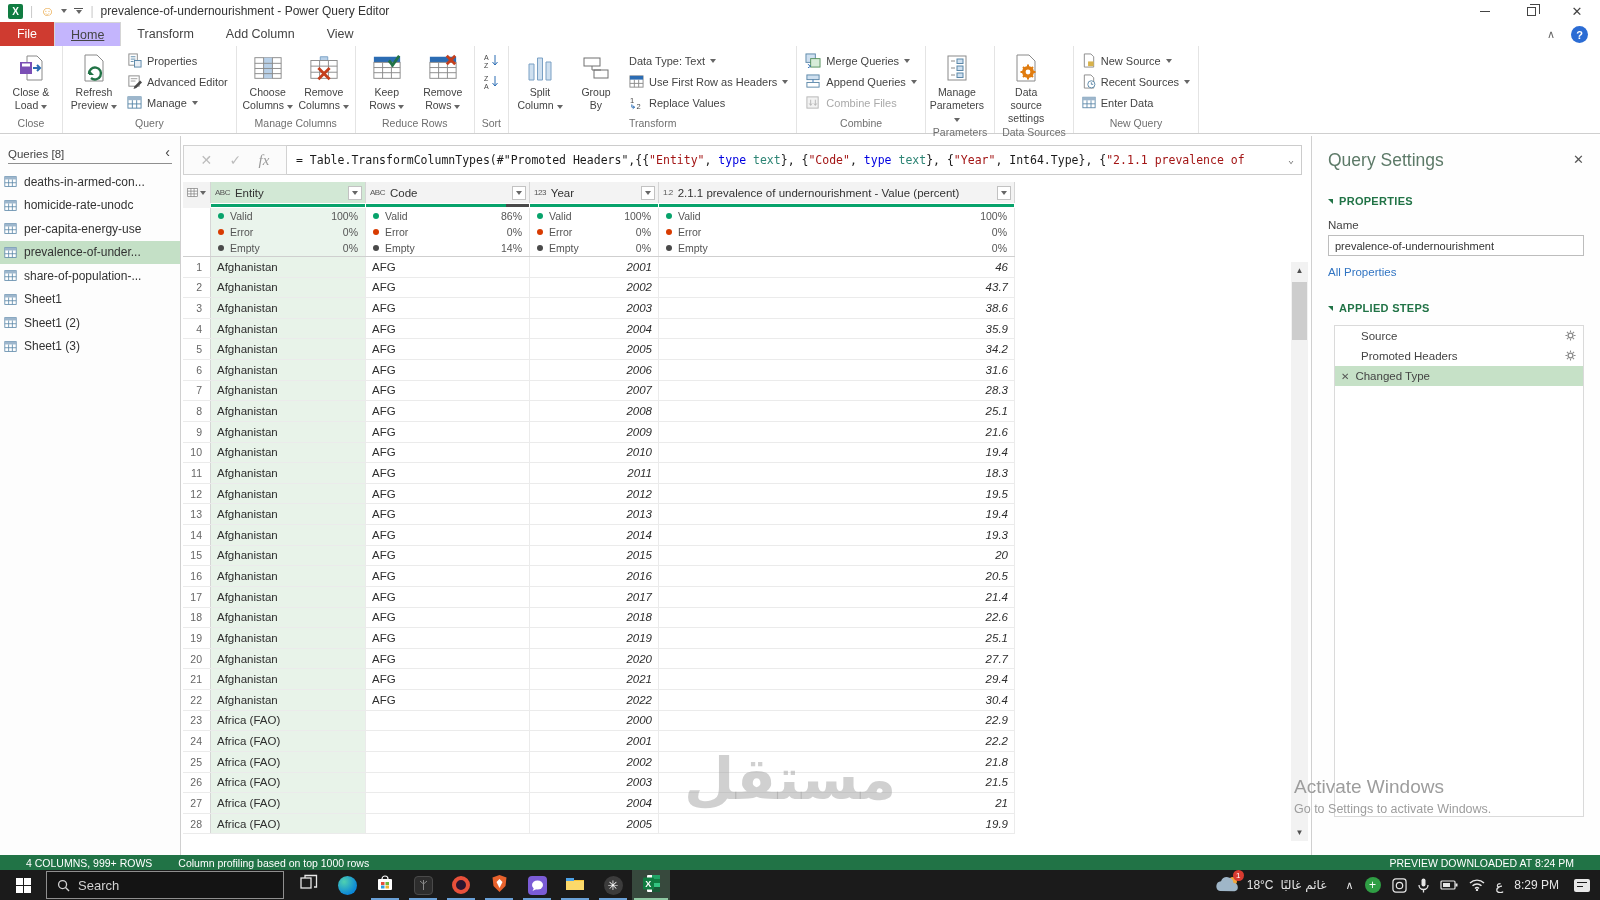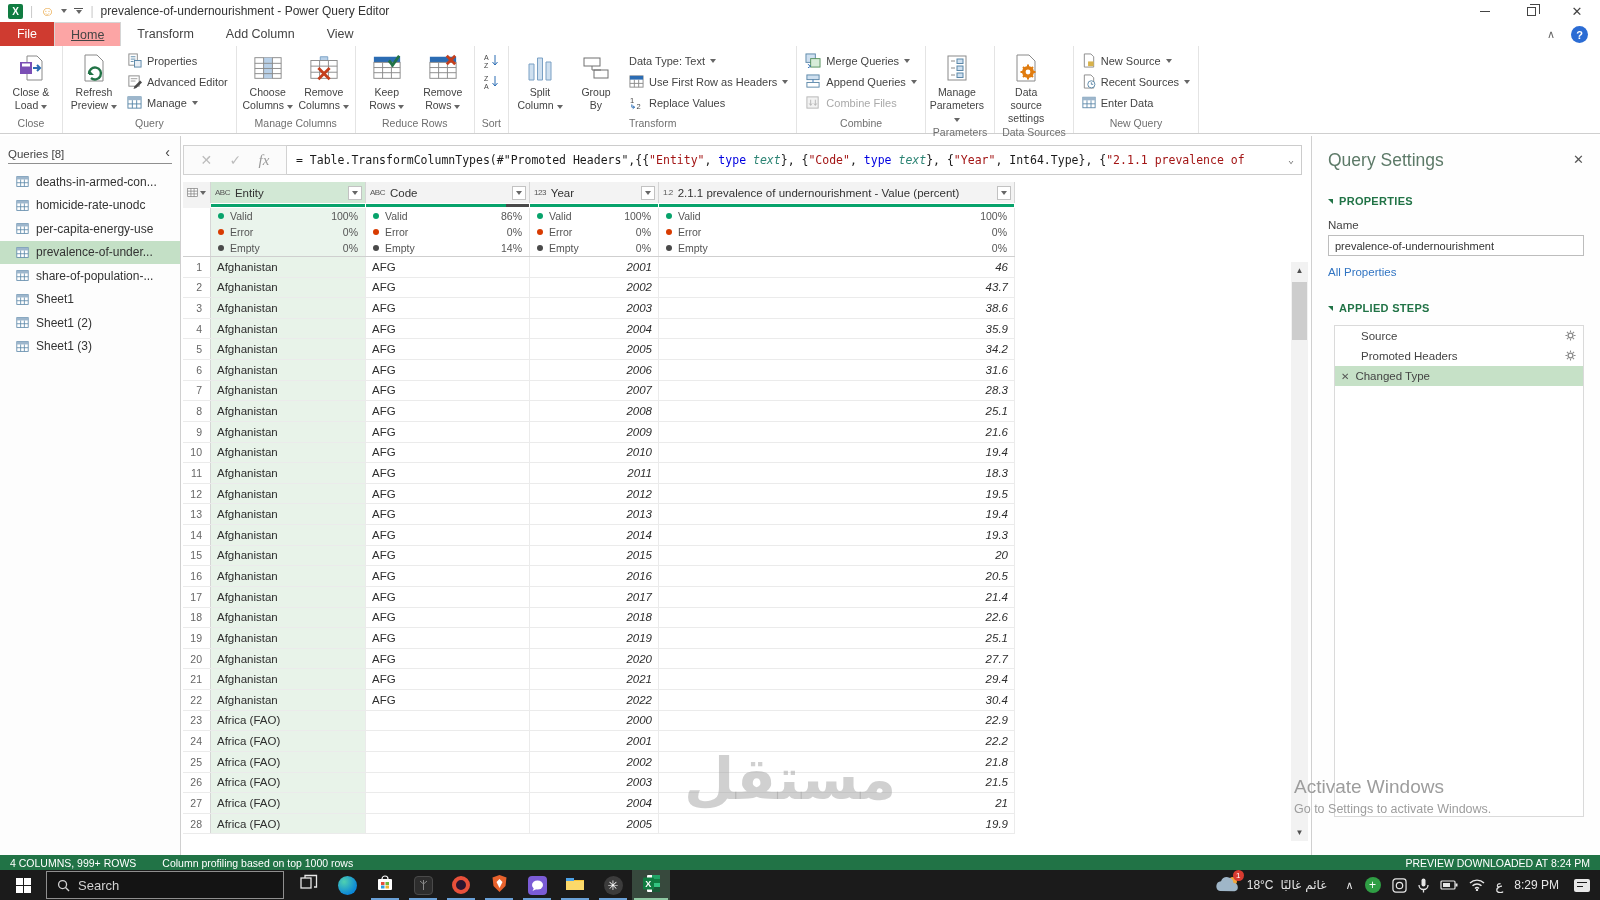--- a/index.html
+++ b/index.html
@@ -23,21 +23,21 @@
   .glyph-min { width:10px; border-top:1px solid #444; }
   .glyph-restore { width:9px; height:9px; border:1px solid #444; position:relative; }
   .glyph-restore:before { content:""; position:absolute; left:2px; top:-4px; width:9px; height:9px;
     border:1px solid #444; border-bottom:none; border-left:none; }
   .glyph-close { font-size:13px; }
 
   
   .tabrow { height:24px; display:flex; align-items:stretch; background:#fff; position:relative; }
   .tab { padding:4px 16px; display:flex; align-items:center; font-size:12.5px; color:#444; }
   .tab.file { background:#cf3b30; color:#fff; min-width:54px; justify-content:center; }
-  .tab.active { border:1px solid #d5d5d5; border-bottom:none; background:#fca5a5;text-decoration:underline; }
+  .tab.active { border:1px solid #d5d5d5; border-bottom:none; background:#c4b5fd;text-decoration:underline; }
   .ribbon-extra { position:absolute; right:12px; top:26px; display:flex; gap:16px; align-items:center; z-index:5;}
   .rib-collapse { color:#666; font-size:11px; }
   .help-circle { width:17px; height:17px; border-radius:50%; background:#2b6cd4; color:#fff;
     font-size:11px; font-weight:bold; display:flex; align-items:center; justify-content:center; }
 
   
   .ribbon { height:88px; background:#fff; border-bottom:1px solid #cfcfcf; display:flex; position:relative; }
   .rgroup { display:flex; flex-direction:column; border-right:1px solid #e4e4e4; padding:1px 3px 0; }
   .rg-btns { flex:1; display:flex; align-items:stretch; }
   .rg-label { height:17px; font-size:10.5px; color:#6f6f6f; text-align:center; line-height:15px; white-space:nowrap; padding:0 4px;}
@@ -52,34 +52,34 @@
     border-top:4px solid #666; display:inline-block; }
 
   
   .main { position:absolute; top:136px; left:0; right:0; bottom:45px; display:flex; }
 
   .queries-pane { width:181px; border-right:1px solid #d0d0d0; background:#fdfdfd; position:relative; }
   .qp-header { margin:12px 8px 0; font-size:11.5px; color:#444; border-bottom:1px solid #8f8f8f;
     padding-bottom:3px; }
   .qp-collapse { position:absolute; right:10px; top:8px; font-size:14px; color:#444; }
   .qp-list { margin-top:6px; }
-  .q-item { height:23.5px; display:flex; align-items:center; gap:7px; padding-left:16px; font-size:12px; color:#333;
+  .q-item { height:23.5px; display:flex; align-items:center; gap:7px; padding-left:4px; font-size:12px; color:#333;
     white-space:nowrap; overflow:hidden; }
   .q-item.sel { background:#c4e0c6; }
 
   .content { flex:1; position:relative; background:#fff; }
   .formula-row { position:absolute; top:9px; left:2px; right:9px; height:30px; display:flex; }
   .fxbtns { width:104px; border:1px solid #d2d2d2; background:#fbfbfb; display:flex; align-items:center;
     justify-content:space-around; color:#bcbcbc; font-size:14px; padding:0 8px; }
   .fxbtns .fx { font-style:italic; font-family:"Liberation Serif", serif; font-size:15px; color:#9a9a9a;}
   .fxinput { flex:1; border:1px solid #cccccc; border-left:none; background:#fff; display:flex; align-items:center;
     padding:0 22px 0 9px; font-family:"DejaVu Sans Mono", monospace; font-size:11.5px; white-space:pre;
     overflow:hidden; position:relative; color:#1b1b1b; }
   .fx-chevron { position:absolute; right:7px; top:8px; color:#666; font-size:10px; }
-  .seg-str { color:#a31515; } .seg-kw { color:#0000e0; } .seg-type { color:#2e8575;font-style:italic; }
+  .seg-str { color:#a31515; } .seg-kw { color:#0000e0; } .seg-type { color:#2e8575; }
 
   .grid-area { position:absolute; top:46px; left:2px; right:23px; bottom:0; overflow:hidden; background:#fff; }
   .tbl { position:absolute; top:0; left:0; }
   .hrow { display:flex; height:21px; background:#f3f3f3; }
   .hcell { border-right:1px solid #d6d6d6; display:flex; align-items:center; padding:0 4px; font-size:11.5px;
     color:#333; position:relative; white-space:nowrap; overflow:hidden; }
   .hcell.selcol { background:#d2e8d5; }
   .typelabel { font-size:8px; color:#555; margin-right:5px; letter-spacing:-0.5px; flex-shrink:0;}
   .filterbtn { position:absolute; right:3px; top:3.5px; width:14px; height:14px; border:1px solid #c2c2c2;
     background:#fff; display:flex; align-items:center; justify-content:center; }
@@ -129,21 +129,21 @@
   .watermark { position:absolute; left:655px; top:748px; width:270px; text-align:center; z-index:6;
     pointer-events:none; color:rgba(150,150,150,0.45); font-family:"DejaVu Sans", sans-serif; }
   .wm1 { font-size:58px; font-weight:bold; line-height:62px; }
   .wm2 { font-size:27px; font-weight:bold; letter-spacing:1px; }
   .activate { position:absolute; left:1294px; top:776px; z-index:6; pointer-events:none; color:#9d9d9d; }
   .act1 { font-size:19px; }
   .act2 { font-size:12.5px; margin-top:4px; }
 
   
   .statusbar { position:absolute; left:0; right:0; bottom:30px; height:15px; background:#217346; color:#fff;
-    font-size:10.5px; display:flex; align-items:center; padding:0 10px; }
+    font-size:10.5px; display:flex; align-items:center; padding:0 26px; }
   .sb-gap { width:26px; }
   .sb-right { margin-left:auto; }
 
   
   .taskbar { position:absolute; left:0; right:0; bottom:0; height:30px; background:#1b1b1b; display:flex;
     align-items:center; color:#e6e6e6; }
   .start { width:46px; height:30px; display:flex; align-items:center; justify-content:center; }
   .winlogo { display:grid; grid-template-columns:7px 7px; grid-template-rows:7px 7px; gap:1px; }
   .winlogo i { background:#fff; }
   .searchbox { width:238px; height:28px; border:1px solid #8f8f8f; background:#141414; display:flex;

